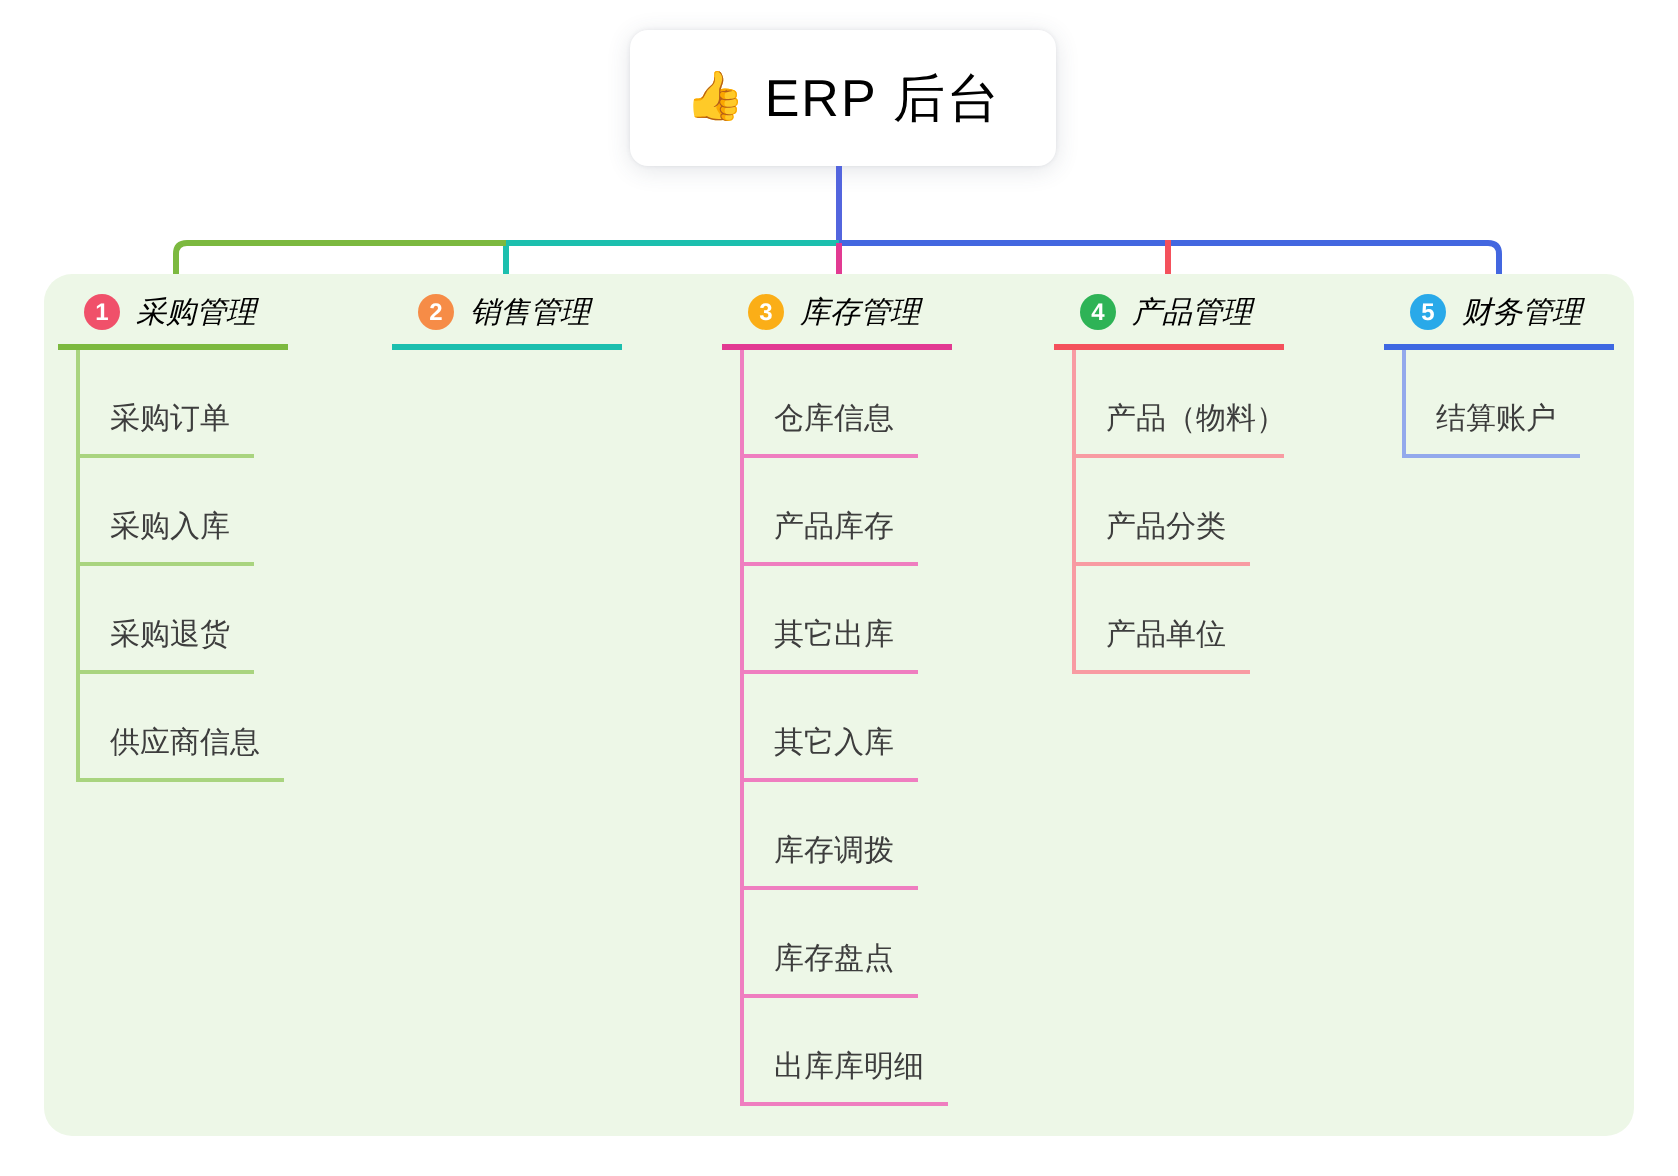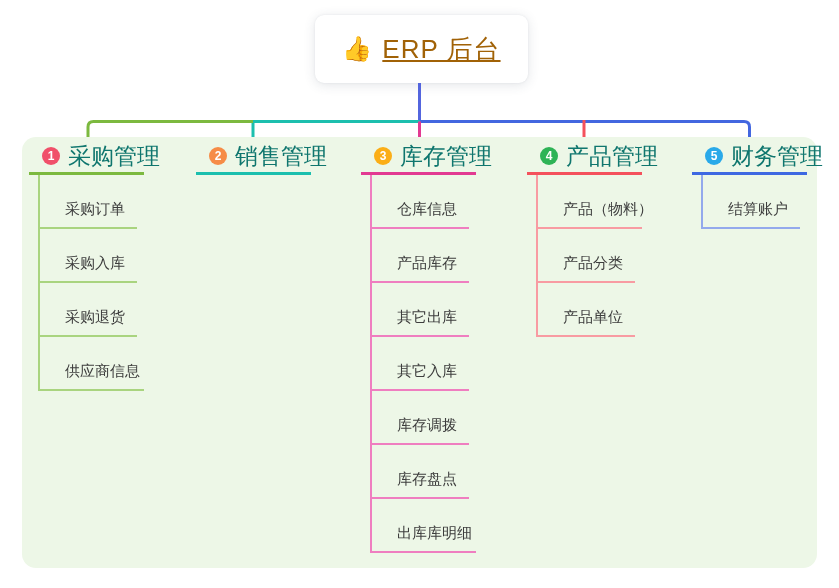--- a/index.html
+++ b/index.html
@@ -11,21 +11,21 @@
   
   .root-node{
     position:absolute;left:315px;top:15px;width:213px;height:68px;
     background:#ffffff;border-radius:9px;
     box-shadow:0 2px 12px rgba(60,70,90,.14), 0 0 2px rgba(60,70,90,.10);
     display:flex;align-items:center;justify-content:center;gap:10px;
     cursor:pointer;
   }
   .root-node .root-icon{font-size:24px;line-height:1;}
   .root-node .root-label{
-    font-size:26px;color:#a16207;letter-spacing:1px;font-weight:500;text-decoration:underline;
+    font-size:26px;color:#000000;letter-spacing:1px;font-weight:500;
   }
   
   svg.connectors{position:absolute;left:0;top:0;pointer-events:none;}
   
   .panel{
     position:absolute;left:22px;top:137px;width:795px;height:431px;
     background:#edf7e7;border-radius:14px;
   }
   
   .branch{position:absolute;top:10px;width:115px;}
@@ -34,33 +34,33 @@
     display:flex;align-items:center;gap:8px;padding:0 0 7px 13px;
     border-bottom:3px solid var(--main);
     cursor:pointer;
   }
   .branch-num{
     flex:0 0 auto;width:18px;height:18px;border-radius:50%;
     background:var(--circle);color:#ffffff;
     font-size:12px;font-weight:bold;line-height:18px;text-align:center;
   }
   .branch-label{
-    font-size:23px;color:#0f766e;font-weight:500;white-space:nowrap;
+    font-size:15px;color:#000000;font-weight:500;white-space:nowrap;font-style:italic;
   }
   .branch-children{
     list-style:none;margin:0 0 0 9px;padding:0;
     border-left:2px solid var(--light);
   }
   .branch-children li{
     height:54px;display:flex;align-items:flex-end;
   }
   .branch-children .child-label{
     display:inline-block;white-space:nowrap;
     min-width:56px;
-    padding:0 12px 8px 27px;margin-left:-2px;
+    padding:0 12px 8px 17px;margin-left:-2px;
     border-bottom:2px solid var(--light);
     font-size:15px;color:#3d3d3d;
     cursor:pointer;
   }
 </style>
 </head>
 <body>
 
 <div class="root-node">
   <span class="root-icon">👍</span>

